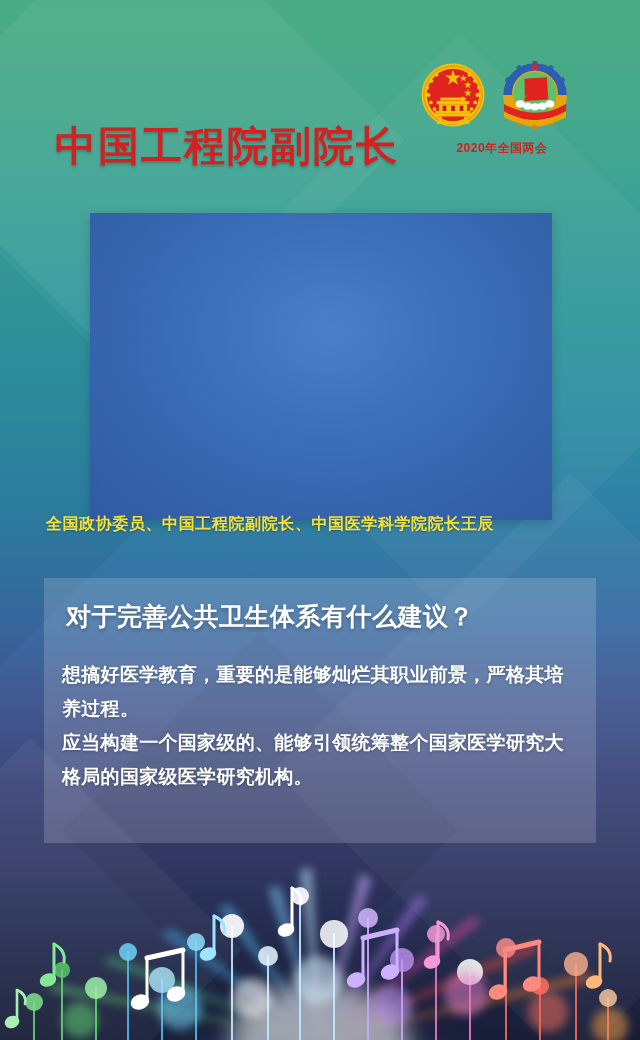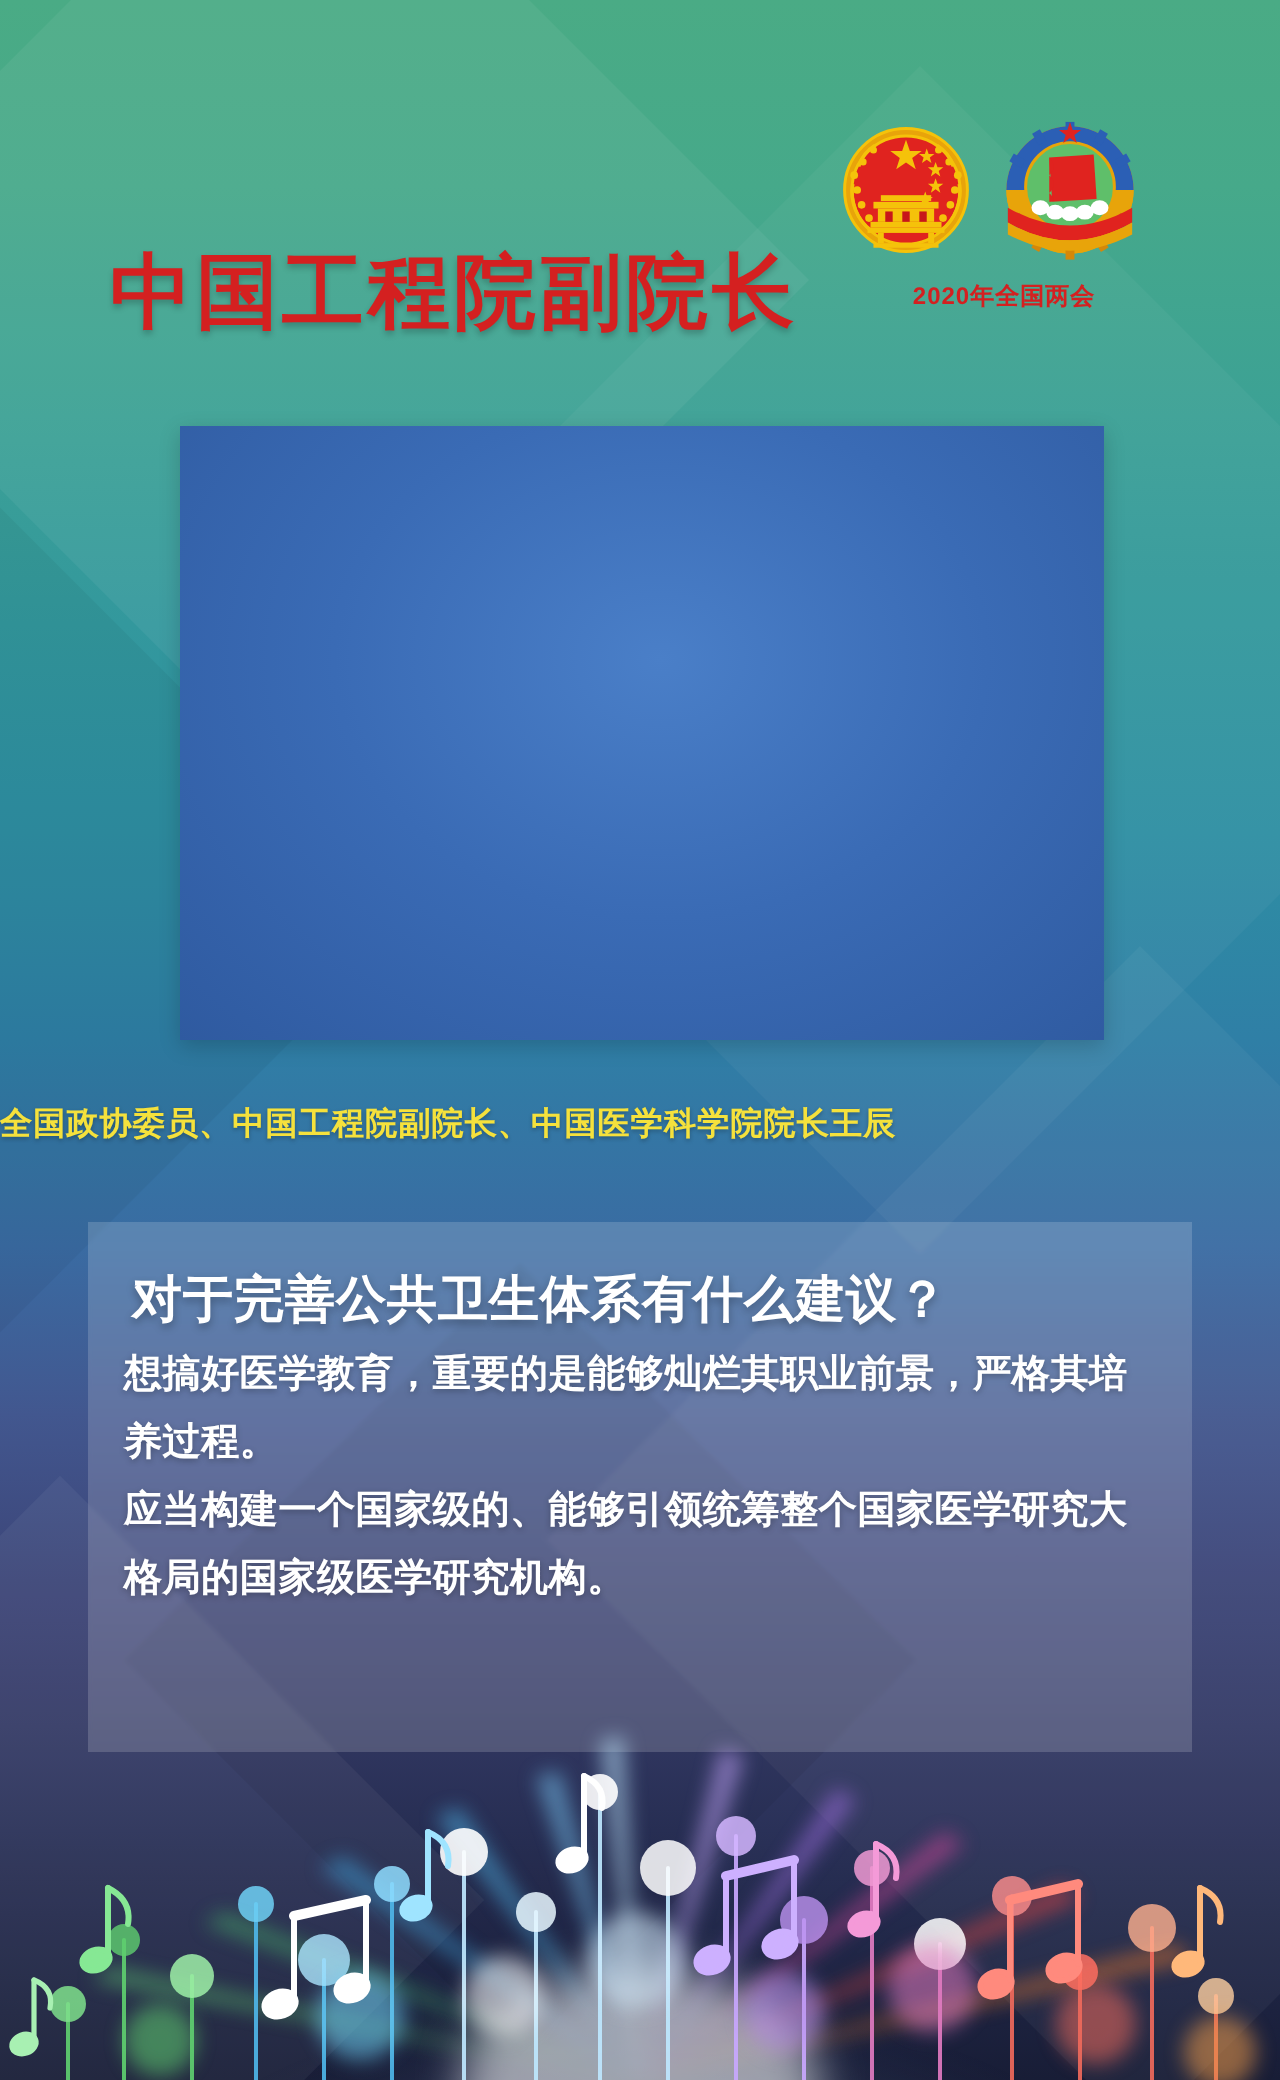--- a/index.html
+++ b/index.html
@@ -72,41 +72,40 @@
   .photo-wrap{
     position:absolute;left:90px;top:213px;width:462px;height:307px;
     background:#3a6bb5;overflow:hidden;
     box-shadow:0 3px 10px rgba(0,0,0,.18);
   }
   .photo-bg{
     position:absolute;inset:0;
     background:radial-gradient(ellipse at 52% 38%,#4a7fc8 0%,#3a6bb5 48%,#2f5aa0 100%);
   }
   .caption{
-    position:absolute;left:0;top:552px;width:540px;
+    position:absolute;left:0;top:514px;width:540px;text-align:center;
     font-size:16px;font-weight:bold;color:#f5e13c;
     letter-spacing:.6px;white-space:nowrap;
     text-shadow:0 1px 2px rgba(0,0,0,.28);
   }
 
   
   .panel{
     position:absolute;left:44px;top:578px;width:552px;height:265px;
     background:rgba(255,255,255,.17);
     backdrop-filter:blur(1px);
-    margin-top:33px;
   }
   .panel .q{
     position:absolute;left:22px;top:22px;
     font-size:25px;font-weight:bold;color:#ffffff;
     letter-spacing:.5px;white-space:nowrap;
     text-shadow:0 2px 4px rgba(0,0,0,.30);
   }
   .panel .body{
-    position:absolute;left:18px;top:60px;width:516px;
+    position:absolute;left:18px;top:80px;width:516px;
     font-size:19px;font-weight:bold;color:#ffffff;
     line-height:34px;letter-spacing:.3px;
     text-shadow:0 1px 3px rgba(0,0,0,.28);
   }
   .panel .body p{margin:0;}
 
   
   .music{
     position:absolute;left:0;bottom:0;width:640px;height:210px;overflow:hidden;
   }

